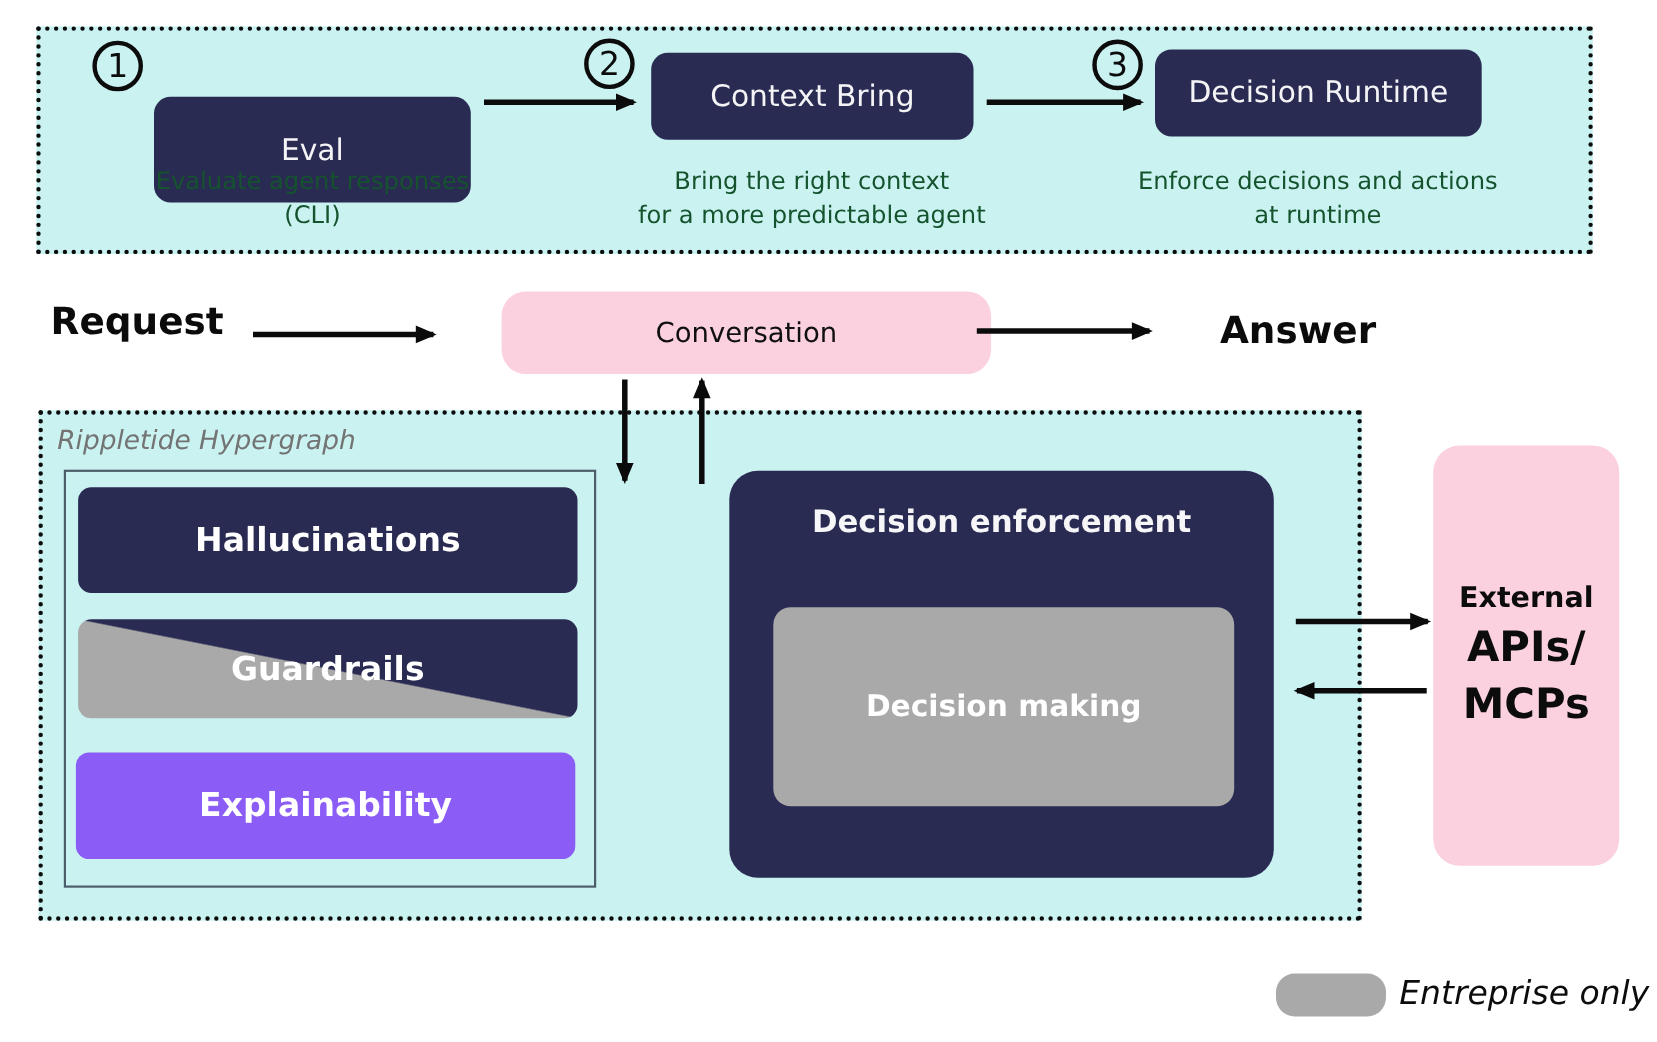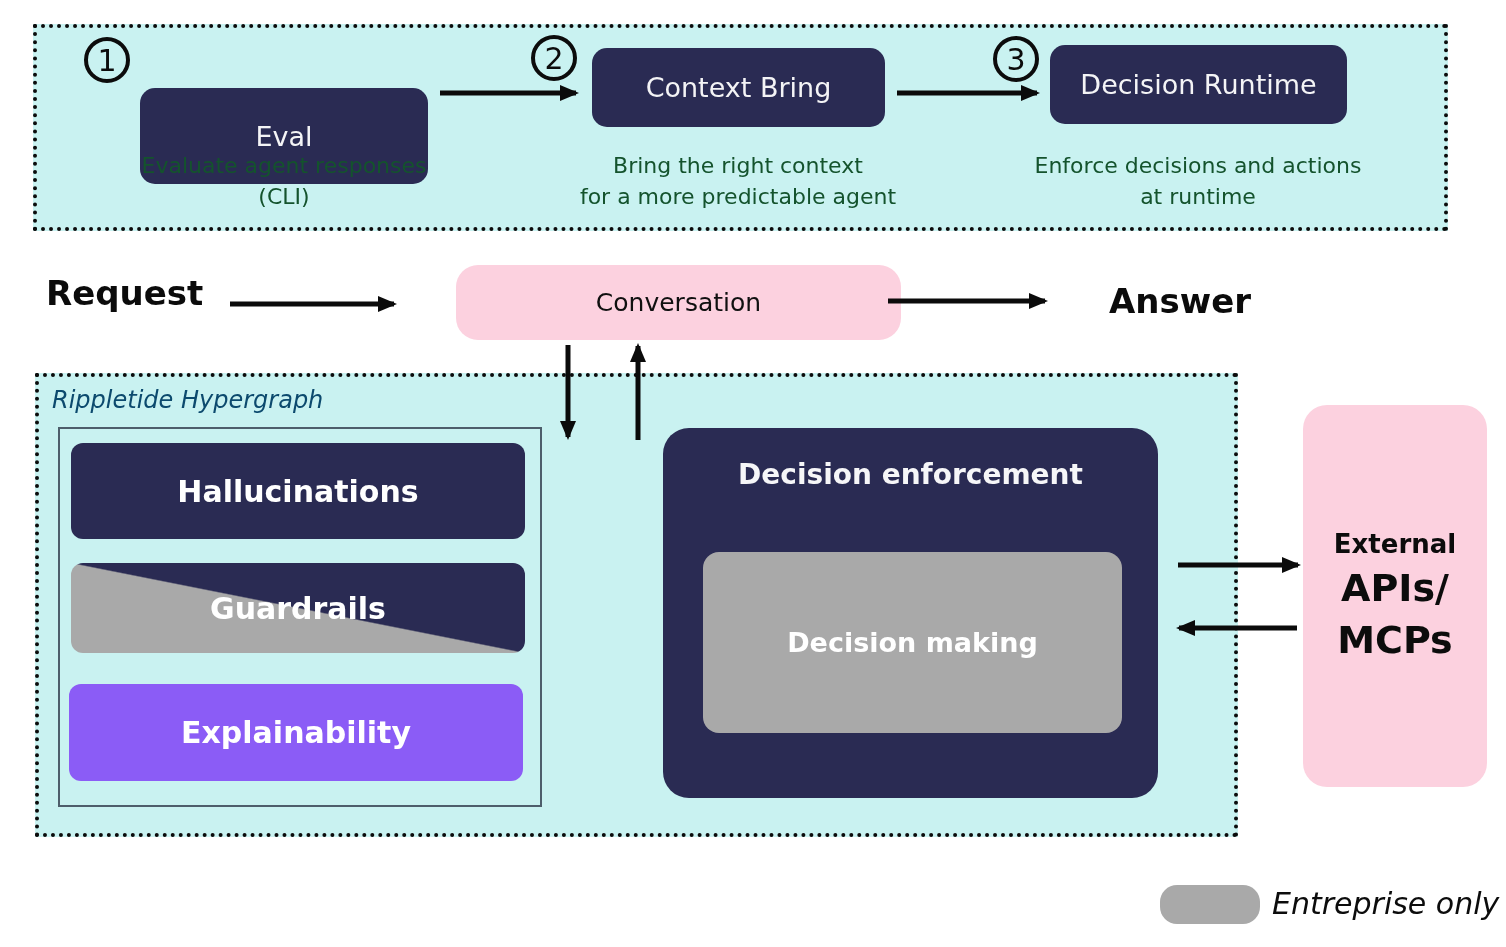--- a/index.html
+++ b/index.html
@@ -92,21 +92,21 @@
     left: 417px; top: 265px; width: 445px; height: 75px;
     font-size: 25px; font-weight: normal; color: #101010; margin-left: 39px;
   }
 
   
   #hyper-title {
     position: absolute;
     left: 52px; top: 386px;
     font-size: 24px;
     font-style: italic;
-    color: #0c4a6e;
+    color: #737373;
     white-space: nowrap;
   }
   #inner-box {
     position: absolute;
     left: 58px; top: 427px; width: 484px; height: 380px;
     border: 2px solid #4d5e6b;
     box-sizing: border-box;
     background: transparent;
   }
   .capability {
@@ -147,21 +147,21 @@
     display: flex;
     align-items: center;
     justify-content: center;
     color: #ffffff;
     font-size: 27px;
     font-weight: bold;
   }
 
   
   #external-box {
-    left: 1303px; top: 405px; width: 184px; height: 382px;
+    left: 1303px; top: 405px; width: 169px; height: 382px;
     border-radius: 24px;
     flex-direction: column;
     color: #0c0c0c;
   }
   #external-line1 { font-size: 26px; font-weight: bold; line-height: 36px; }
   #external-line2, #external-line3 { font-size: 38px; font-weight: bold; line-height: 52px; }
 
   
   #legend-pill {
     position: absolute;

